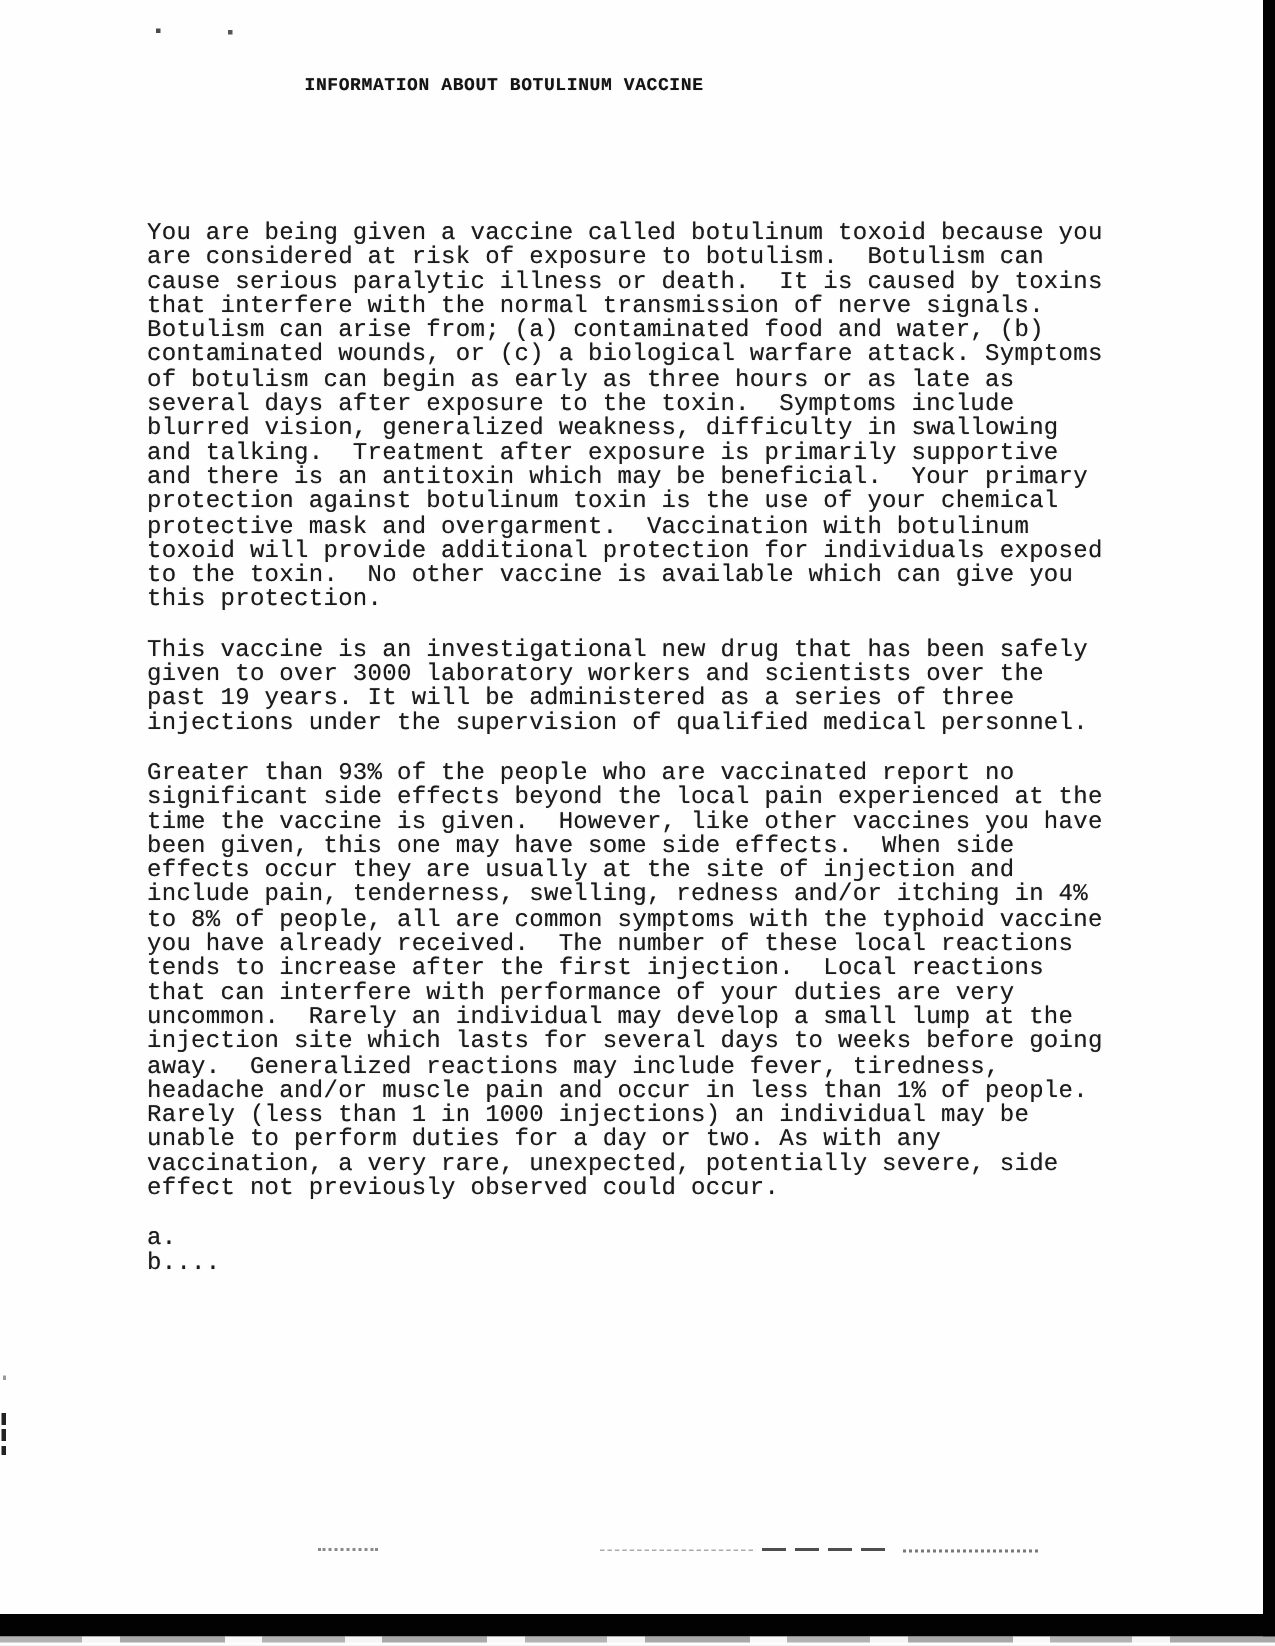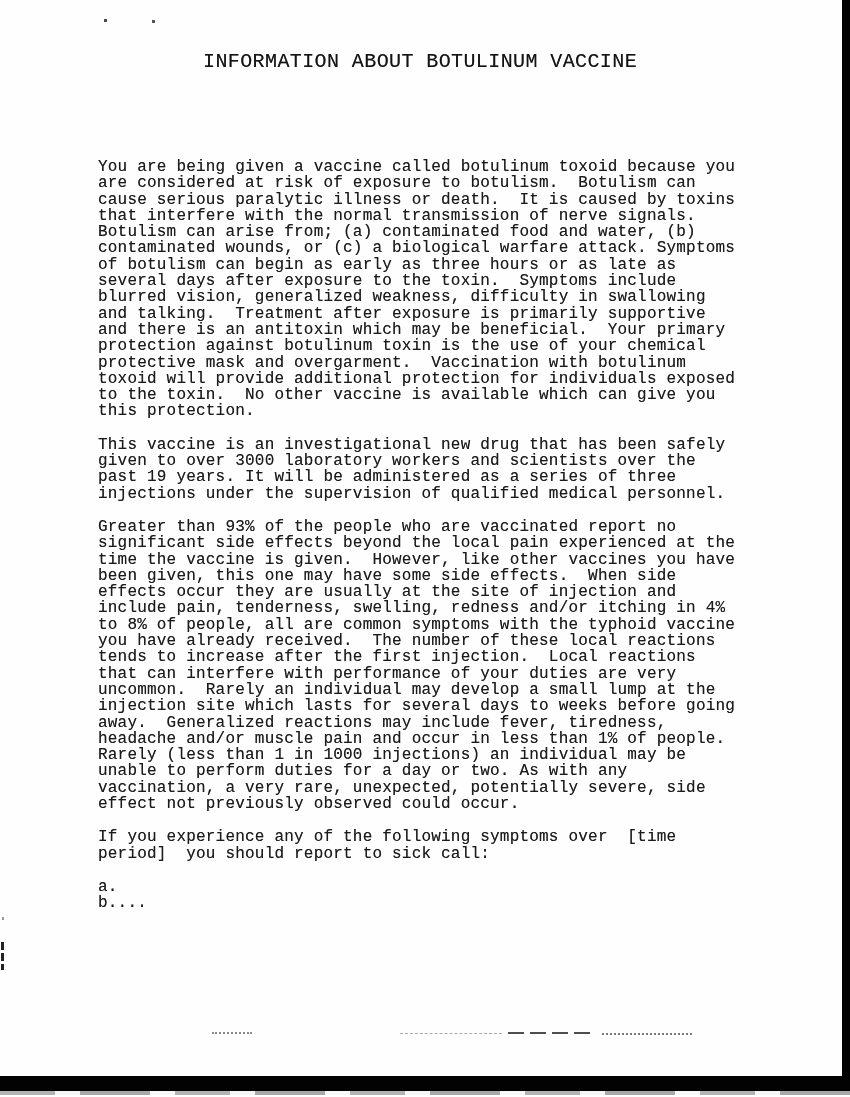--- a/index.html
+++ b/index.html
@@ -13,35 +13,35 @@
     width: 850px;
     height: 1097px;
     background: #fefefe;
     overflow: hidden;
     color: #1b1b1b;
   }
   .doc-title {
     position: absolute;
     left: 203px;
     top: 50px;
-    font-size: 20px;
-    font-weight: normal;
+    font-size: 12px;
+    font-weight: bold;
     letter-spacing: 0.4px;
     white-space: pre;
     color: #141414;
     text-shadow: 0 0 0.5px rgba(10,10,10,0.55);
   }
   .doc-body {
     position: absolute;
     left: 98px;
     top: 147px;
     width: 690px;
   }
   .para {
-    margin: 12px 0 17px 0;
+    margin: 0 0 17px 0;
     font-family: inherit;
     font-size: 16px;
     line-height: 16.3px;
     letter-spacing: 0.2px;
     white-space: pre;
     color: #1b1b1b;
     text-shadow: 0 0 0.5px rgba(15,15,15,0.55);
   }
   
   .scan-bar-right {
@@ -128,22 +128,20 @@
 tends to increase after the first injection.  Local reactions
 that can interfere with performance of your duties are very
 uncommon.  Rarely an individual may develop a small lump at the
 injection site which lasts for several days to weeks before going
 away.  Generalized reactions may include fever, tiredness,
 headache and/or muscle pain and occur in less than 1% of people.
 Rarely (less than 1 in 1000 injections) an individual may be
 unable to perform duties for a day or two. As with any
 vaccination, a very rare, unexpected, potentially severe, side
 effect not previously observed could occur.</pre>
-    <pre class="para">If you experience any of the following symptoms over  [time
-period]  you should report to sick call:</pre>
     <pre class="para">a.
 b....</pre>
   </div>
 
   <div class="scan-dot-1"></div>
   <div class="scan-dot-2"></div>
   <div class="scan-left-dot"></div>
   <div class="scan-left-dash"></div>
   <div class="scan-dash-a"></div>
   <div class="scan-dash-b"></div>

